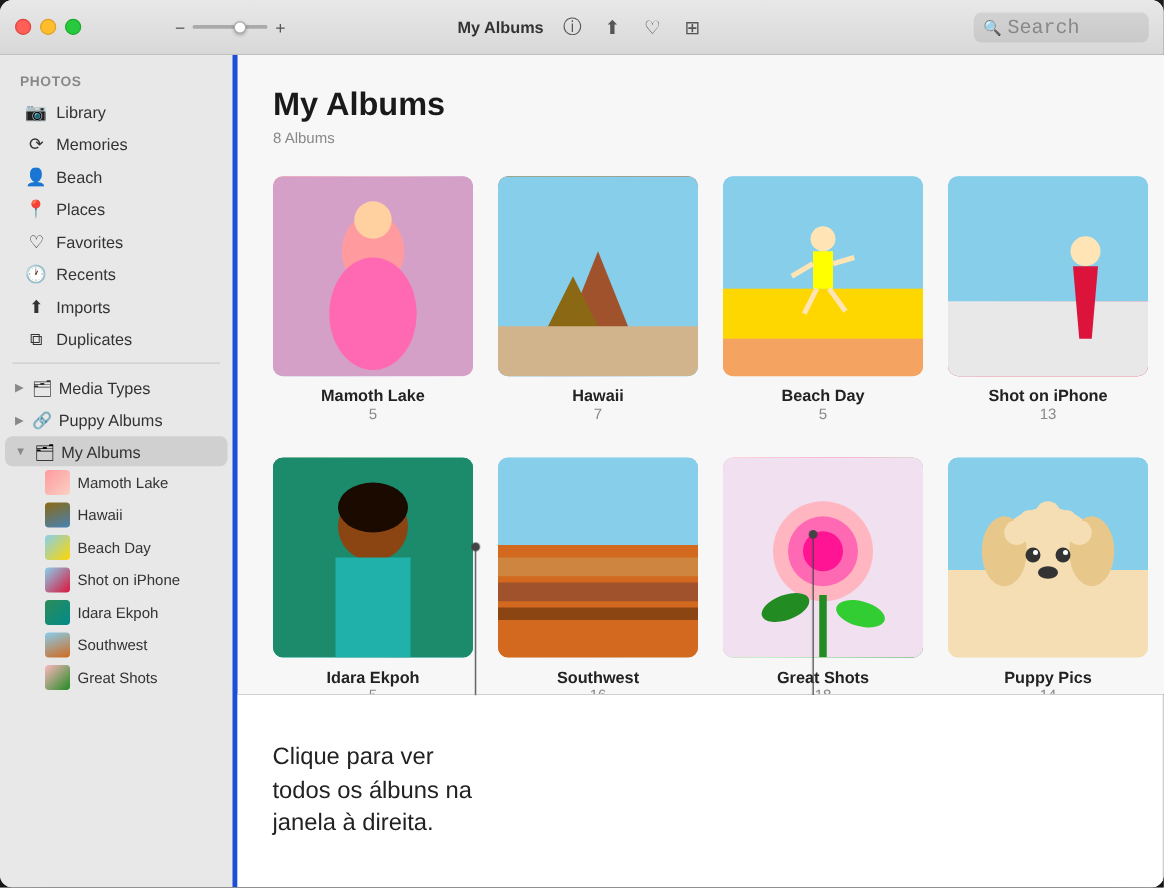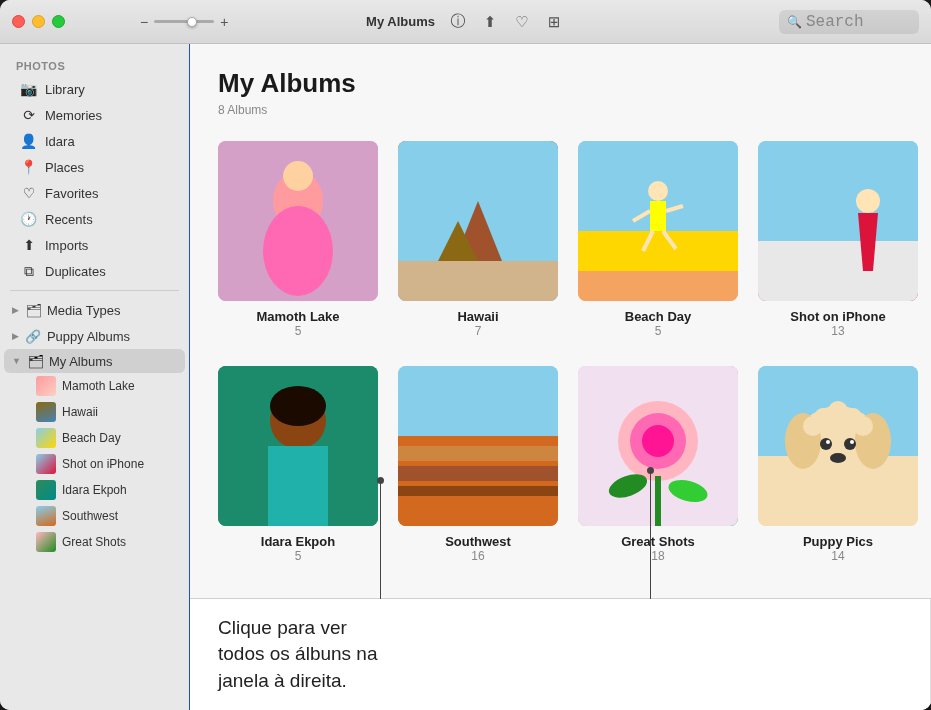--- a/index.html
+++ b/index.html
@@ -132,21 +132,21 @@
     
     .main {
       display: flex;
       flex: 1;
       overflow: hidden;
     }
     
     .sidebar {
       width: 190px;
       background: #e8e8e8;
-      border-right: 1px solid #1d4ed8;
+      border-right: 4px solid #1d4ed8;
       display: flex;
       flex-direction: column;
       overflow-y: auto;
       flex-shrink: 0;
       padding: 8px 0;
     }
     .sidebar-section-label {
       font-size: 11px;
       font-weight: 600;
       color: #888;
@@ -291,21 +291,21 @@
       background: linear-gradient(160deg, #87CEEB 0%, #87CEEB 40%, #D2691E 60%, #CD853F 100%);
     }
     .thumb-greatshots {
       background: linear-gradient(135deg, #FFB6C1 0%, #FF69B4 30%, #90EE90 60%, #228B22 100%);
     }
     .thumb-puppy {
       background: linear-gradient(180deg, #87CEEB 0%, #87CEEB 50%, #F5DEB3 80%, #F5DEB3 100%);
     }
     
     .annotations {
-      height: 112px;
+      height: 155px;
       background: white;
       display: flex;
       border-top: 1px solid #d0d0d0;
       flex-shrink: 0;
     }
     .annotation-left {
       flex: 1;
       display: flex;
       flex-direction: column;
       justify-content: center;
@@ -411,21 +411,21 @@
         <div class="sidebar-item">
           <span class="sidebar-icon">📷</span>
           <span class="sidebar-item-label">Library</span>
         </div>
         <div class="sidebar-item">
           <span class="sidebar-icon">⟳</span>
           <span class="sidebar-item-label">Memories</span>
         </div>
         <div class="sidebar-item">
           <span class="sidebar-icon">👤</span>
-          <span class="sidebar-item-label">Idara</span>
+          <span class="sidebar-item-label">Beach</span>
         </div>
         <div class="sidebar-item">
           <span class="sidebar-icon">📍</span>
           <span class="sidebar-item-label">Places</span>
         </div>
         <div class="sidebar-item">
           <span class="sidebar-icon">♡</span>
           <span class="sidebar-item-label">Favorites</span>
         </div>
         <div class="sidebar-item">

